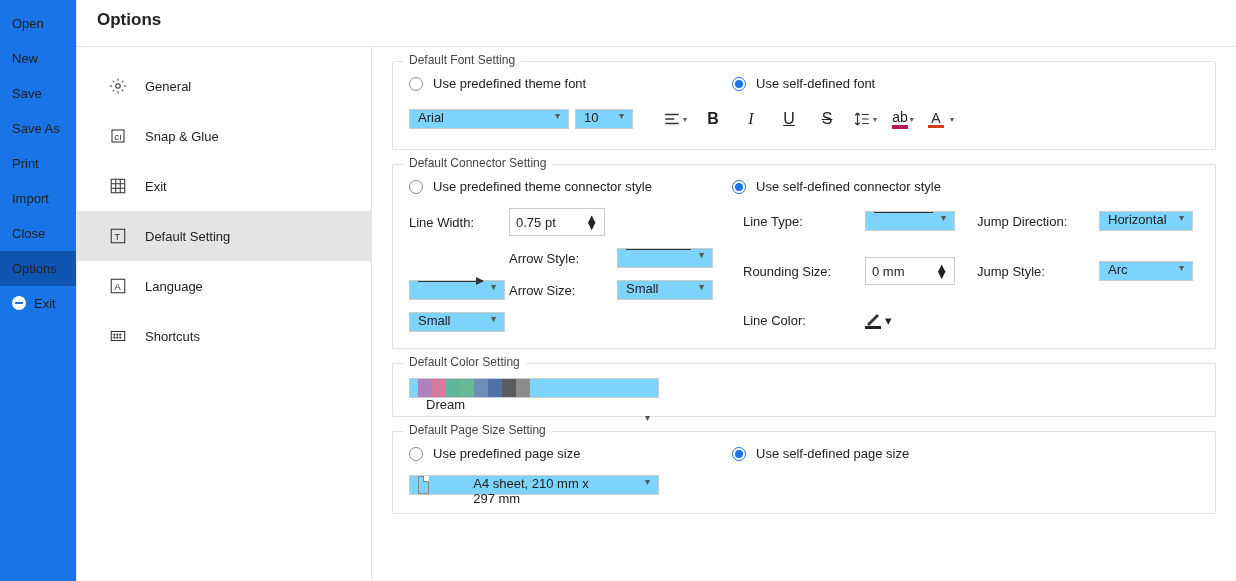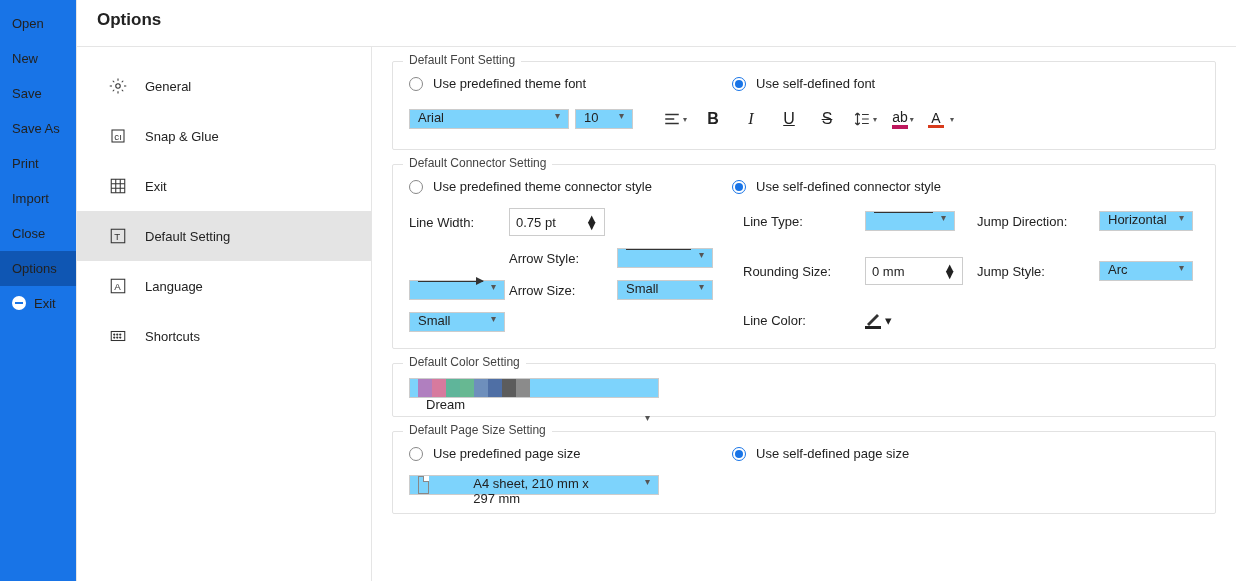--- a/index.html
+++ b/index.html
@@ -289,21 +289,21 @@
                 <span class="linestyle"></span>
                 <span class="chev">▾</span>
               </div>
             <span class="lab">Jump Direction:</span>
             <div class="dropdown" style="width:94px;">
                 <span>Horizontal</span>
                 <span class="chev">▾</span>
               </div>
 
             <span class="lab">Rounding Size:</span>
-            <div class="spin" style="width:98px;">
+            <div class="spin" style="width:90px;">
                 <span>0 mm</span>
                 <span class="arrows">
                   <span>▲</span>
                   <span>▼</span>
                 </span>
               </div>
             <span class="lab">Jump Style:</span>
             <div class="dropdown" style="width:94px;">
                 <span>Arc</span>
                 <span class="chev">▾</span>

